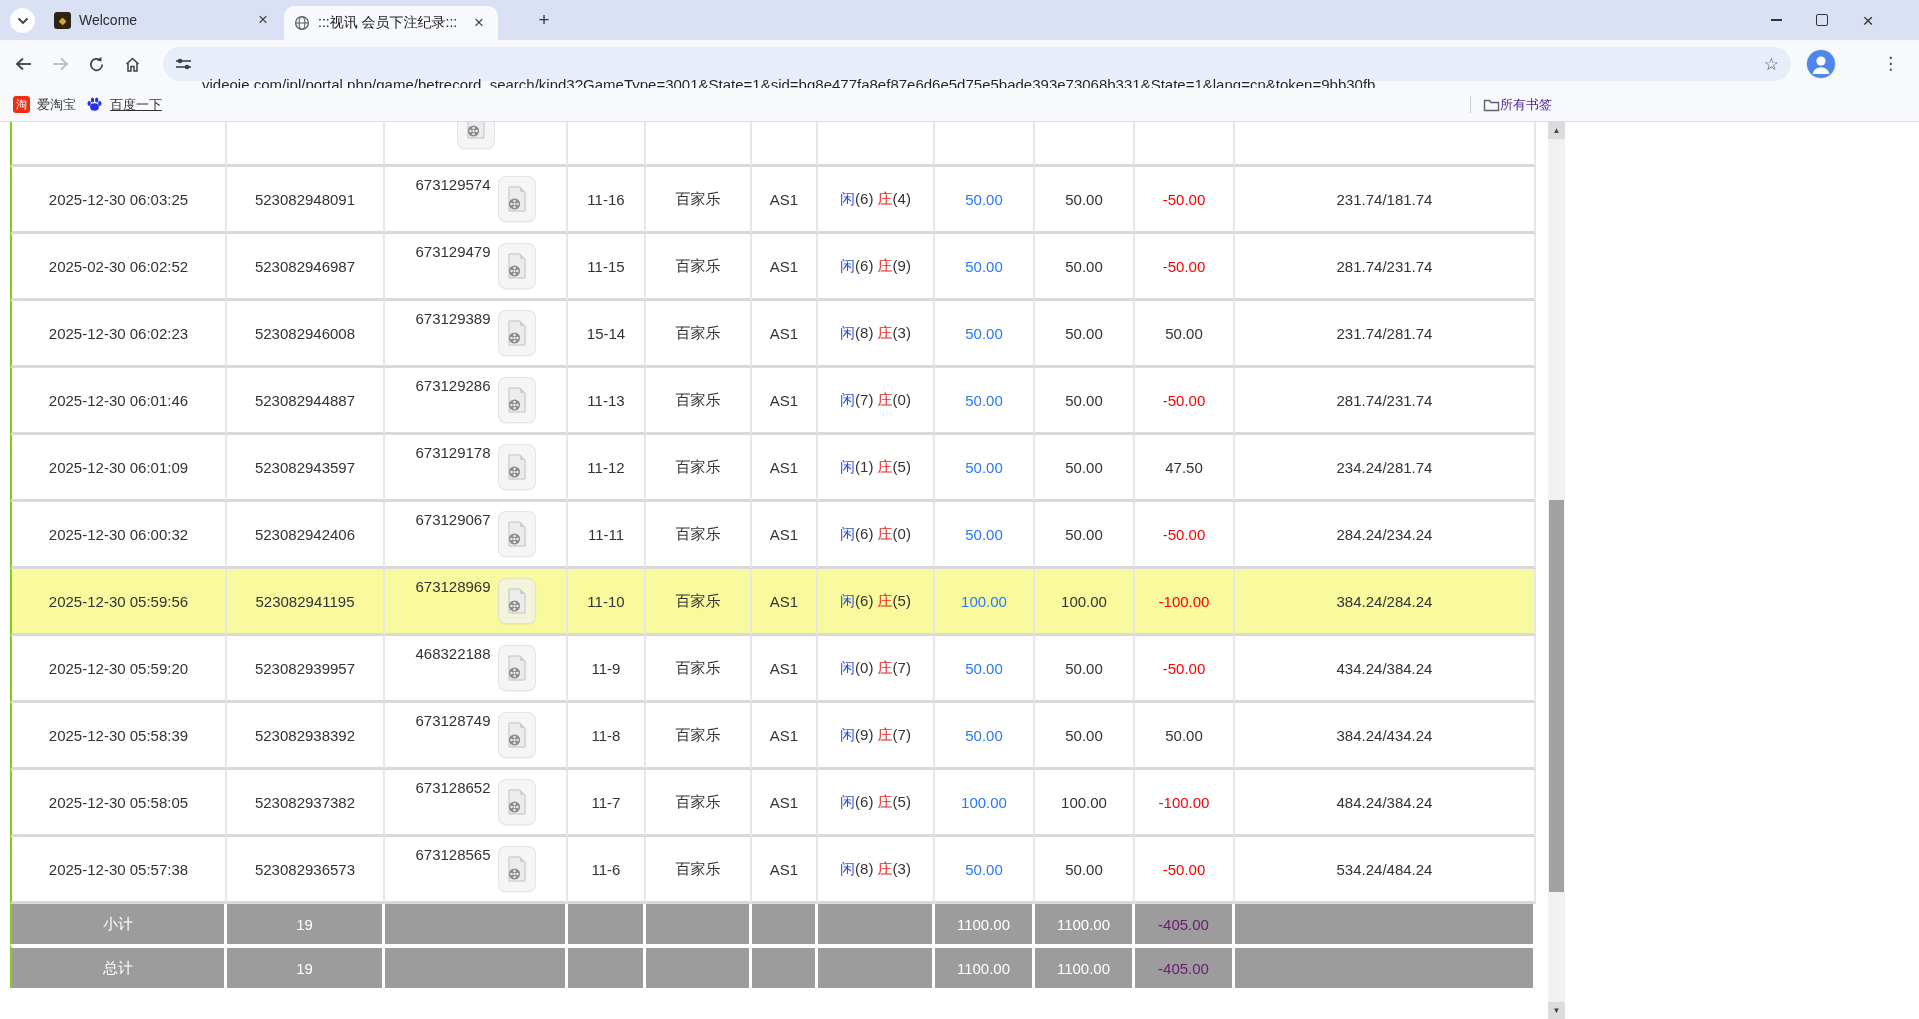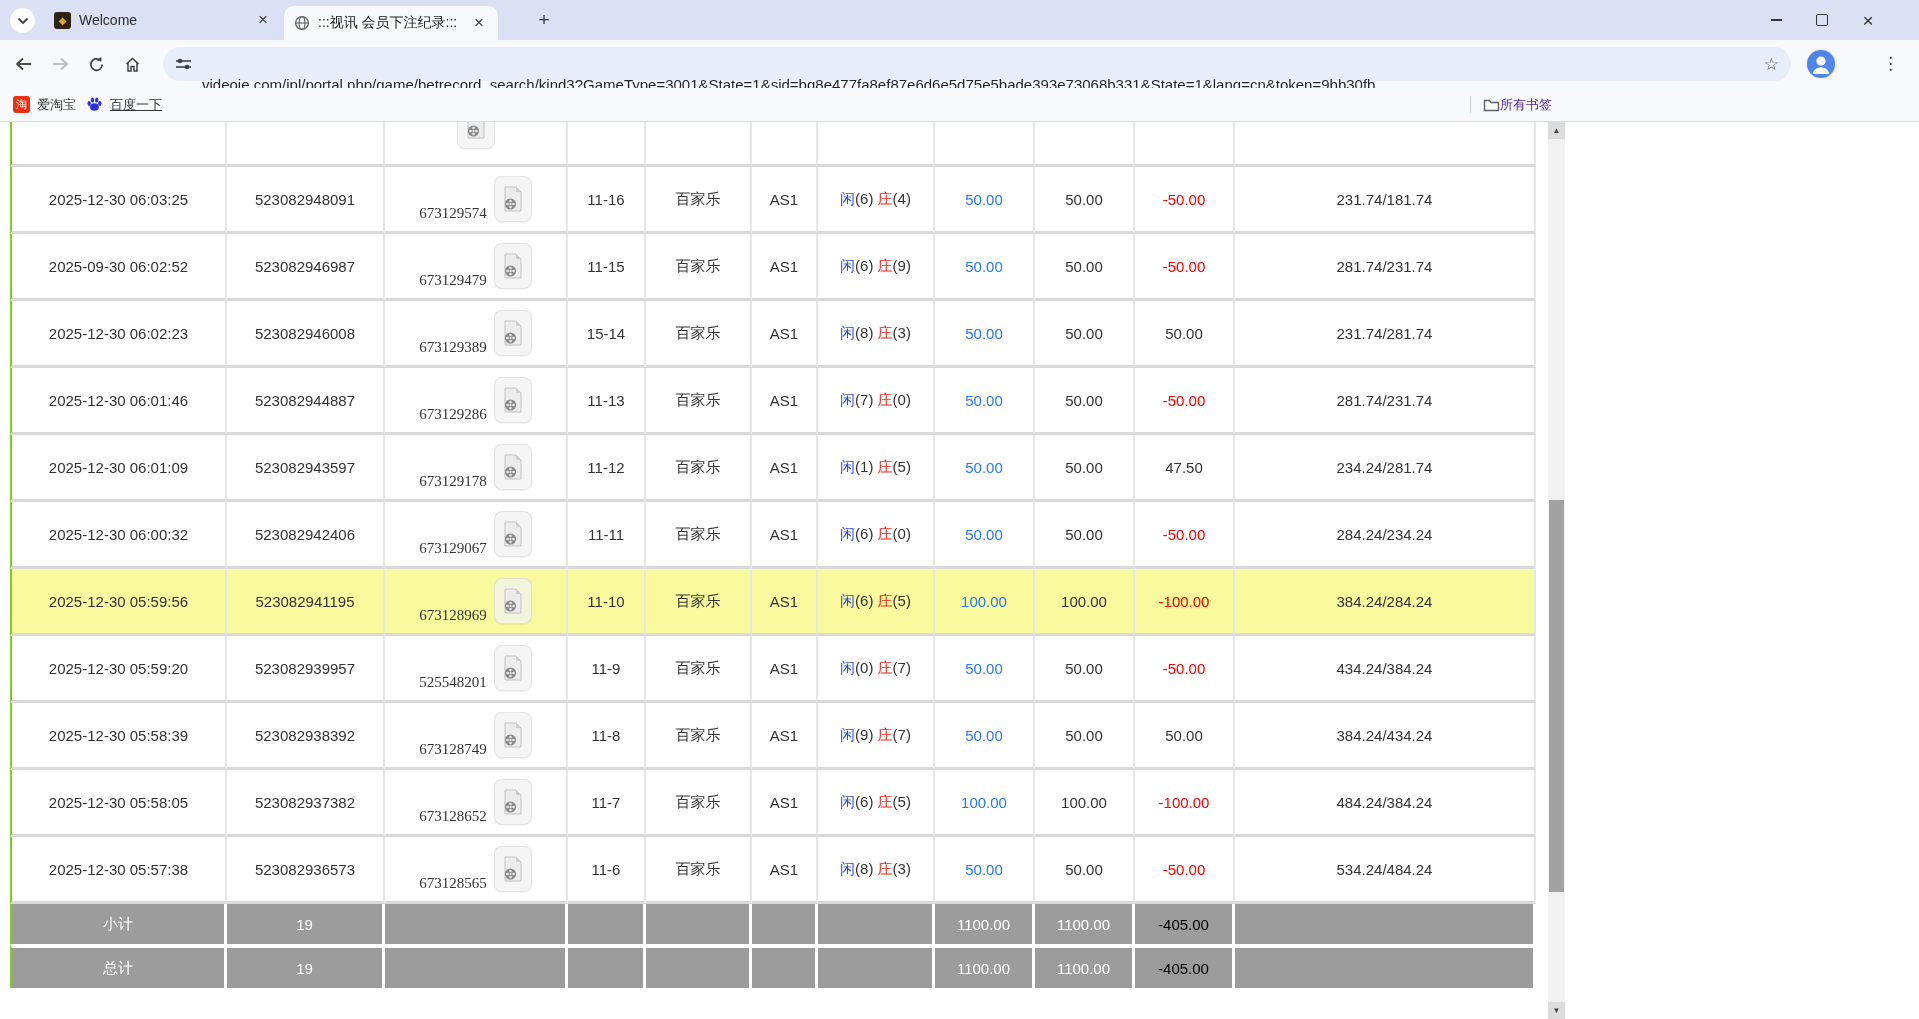--- a/index.html
+++ b/index.html
@@ -52,33 +52,33 @@
   .content{position:relative;height:897px;background:#fff;}
 
   table.bets{position:absolute;left:10px;top:0;border-collapse:separate;border-spacing:0;table-layout:fixed;
              width:1526px;font-size:15px;color:#333;}
   table.bets td{border-right:2px solid #e7e7e7;border-bottom:3px solid #d9d9d9;text-align:center;
                 padding:0;overflow:hidden;white-space:nowrap;}
   table.bets tr td:first-child{border-left:2px solid #84cc16;}
   tr.partial td{height:42px;}
   tr.datarow td{height:64px;}
   tr.datarow.hl td{background:var(--highlight-yellow,#f9f99e);}
-  .gcell{display:flex;align-items:flex-end;justify-content:center;gap:7px;font-family:Liberation Serif, serif;}
+  .gcell{display:flex;align-items:flex-start;justify-content:center;gap:7px;}
   .video-btn{display:inline-flex;align-items:center;justify-content:center;width:36px;height:44px;border-radius:8px;
              background:rgba(242,242,242,.75);border:1px solid rgba(0,0,0,.07);box-shadow:0 1px 1px rgba(0,0,0,.05);}
   .half-wrap{height:42px;overflow:hidden;display:flex;justify-content:center;align-items:flex-start;}
   .half-wrap .video-btn{margin-top:-19px;}
   .px{color:var(--player-blue,#2d4ddd);} .bx{color:var(--banker-red,#e02a21);}
   .amt{color:var(--amount-blue,#2779f6);}
   .neg{color:var(--loss-red,#fb0000);}
   tr.footer td{background:var(--footer-gray,#9c9c9c);color:#fff;height:40px;font-size:15px;
                border-right:3px solid #fff;border-left:none;border-bottom:none;}
   tr.footer td:first-child{border-left:none;}
   tr.footer.second td{border-top:4px solid #fff;}
-  tr.footer td.neg{color:#000000;}
+  tr.footer td.neg{color:#701a75;}
 
   
   .scrollbar{position:absolute;left:1548px;top:0;width:17px;height:897px;background:#f1f1f1;}
   .sb-btn{position:absolute;left:0;width:17px;height:17px;background:#dcdcdc;color:#444;font-size:8px;
           display:flex;align-items:center;justify-content:center;}
   .sb-up{top:0;} .sb-down{bottom:0;}
   .sb-thumb{position:absolute;left:1px;top:378px;width:15px;height:392px;background:#a2a2a2;}
 </style>
 </head>
 <body>
@@ -262,21 +262,21 @@
             <td>11-16</td>
             <td>百家乐</td>
             <td>AS1</td>
             <td><span class="px">闲</span><span>(6)</span> <span class="bx">庄</span><span>(4)</span></td>
             <td class="amt">50.00</td>
             <td>50.00</td>
             <td class="neg">-50.00</td>
             <td>231.74/181.74</td>
           </tr>
           <tr class="datarow">
-            <td>2025-09-30 06:02:52</td>
+            <td>2025-02-30 06:02:52</td>
             <td>523082946987</td>
             <td>
               <div class="gcell">
                 <span>673129479</span>
                 <span class="video-btn">
                   <svg width="20" height="26" viewBox="0 0 20 26">
                     <path d="M2 1 h11 l5 5 v19 h-16 z" fill="#ececec" stroke="#c2c2c2"></path>
                     <path d="M13 1 l5 5 h-5 z" fill="#cfcfcf"></path>
                     <circle cx="7.5" cy="18" r="5.6" fill="#8a8a8a"></circle>
                     <circle cx="7.5" cy="18" r="1.1" fill="#fff"></circle>
@@ -440,21 +440,21 @@
             <td class="amt">100.00</td>
             <td>100.00</td>
             <td class="neg">-100.00</td>
             <td>384.24/284.24</td>
           </tr>
           <tr class="datarow">
             <td>2025-12-30 05:59:20</td>
             <td>523082939957</td>
             <td>
               <div class="gcell">
-                <span>525548201</span>
+                <span>468322188</span>
                 <span class="video-btn">
                   <svg width="20" height="26" viewBox="0 0 20 26">
                     <path d="M2 1 h11 l5 5 v19 h-16 z" fill="#ececec" stroke="#c2c2c2"></path>
                     <path d="M13 1 l5 5 h-5 z" fill="#cfcfcf"></path>
                     <circle cx="7.5" cy="18" r="5.6" fill="#8a8a8a"></circle>
                     <circle cx="7.5" cy="18" r="1.1" fill="#fff"></circle>
                     <circle cx="7.5" cy="15" r="1.3" fill="#e9e9e9"></circle>
                     <circle cx="7.5" cy="21" r="1.3" fill="#e9e9e9"></circle>
                     <circle cx="4.5" cy="18" r="1.3" fill="#e9e9e9"></circle>
                     <circle cx="10.5" cy="18" r="1.3" fill="#e9e9e9"></circle>

